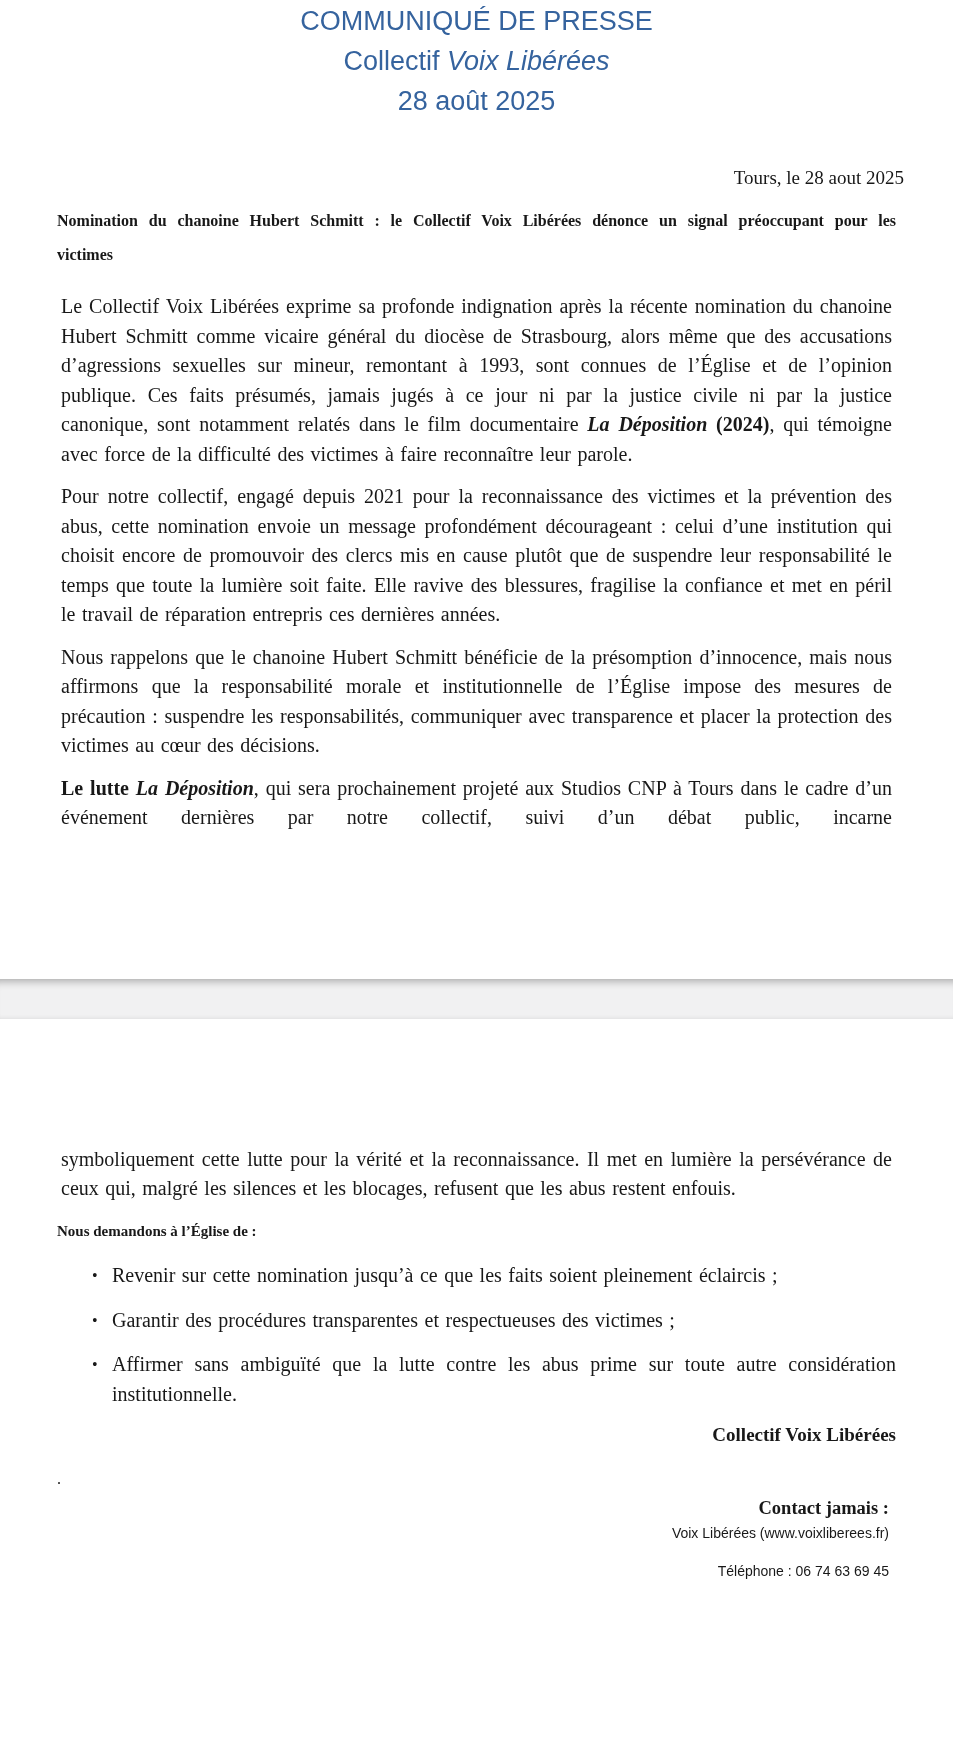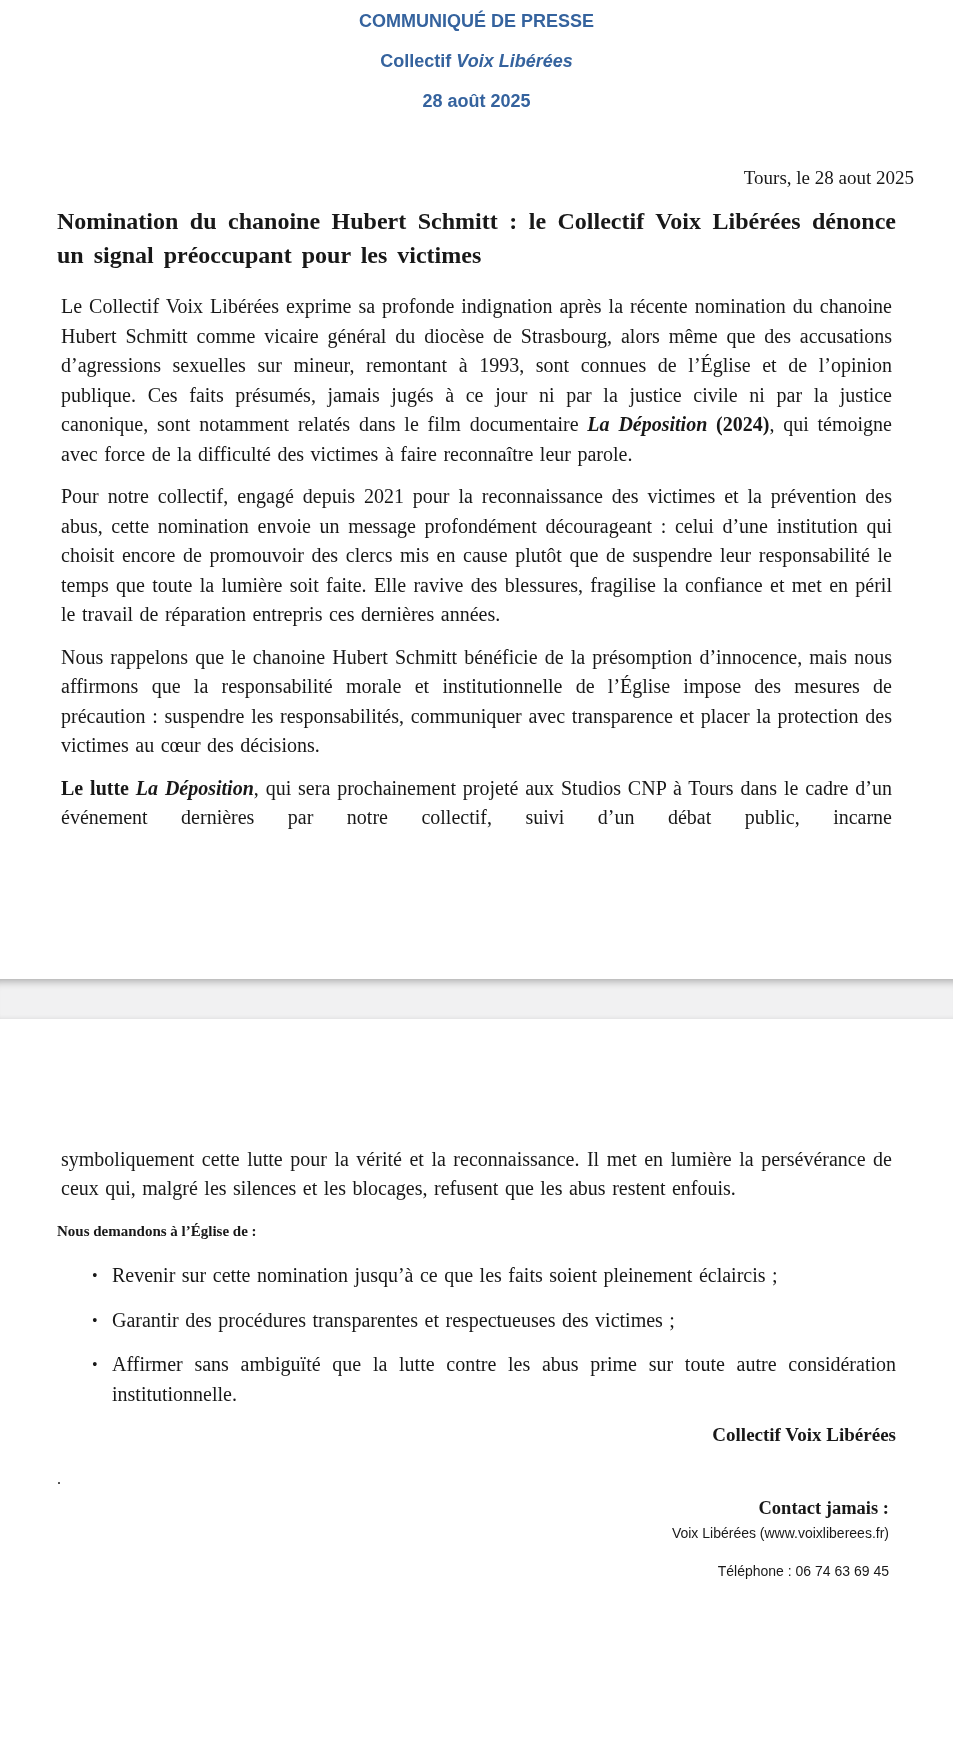--- a/index.html
+++ b/index.html
@@ -13,35 +13,35 @@
     color: #181818;
   }
   
   .doc-header {
     padding-top: 1px;
     text-align: center;
     color: #35639E;
     font-family: "Liberation Sans", sans-serif;
   }
   .doc-header .hline {
-    font-size: 18px;
+    font-size: 27px;
     line-height: 40px;
-    font-weight: 700;
+    font-weight: 400;
   }
   
   .dateline {
-    margin: 44px 39px 0;
+    margin: 44px 49px 0;
     text-align: right;
     font-size: 19px;
     line-height: 25px;
   }
   
   .headline {
     margin: 14px 57px 0;
-    font-size: 24px;
+    font-size: 16px;
     font-weight: bold;
     line-height: 34px;
     text-align: justify;
     word-spacing: 4px;
   }
   
   .bodycopy { margin: 0 57px; }
   .bodycopy p {
     margin: 13px 4px 0;
     font-size: 20px;

